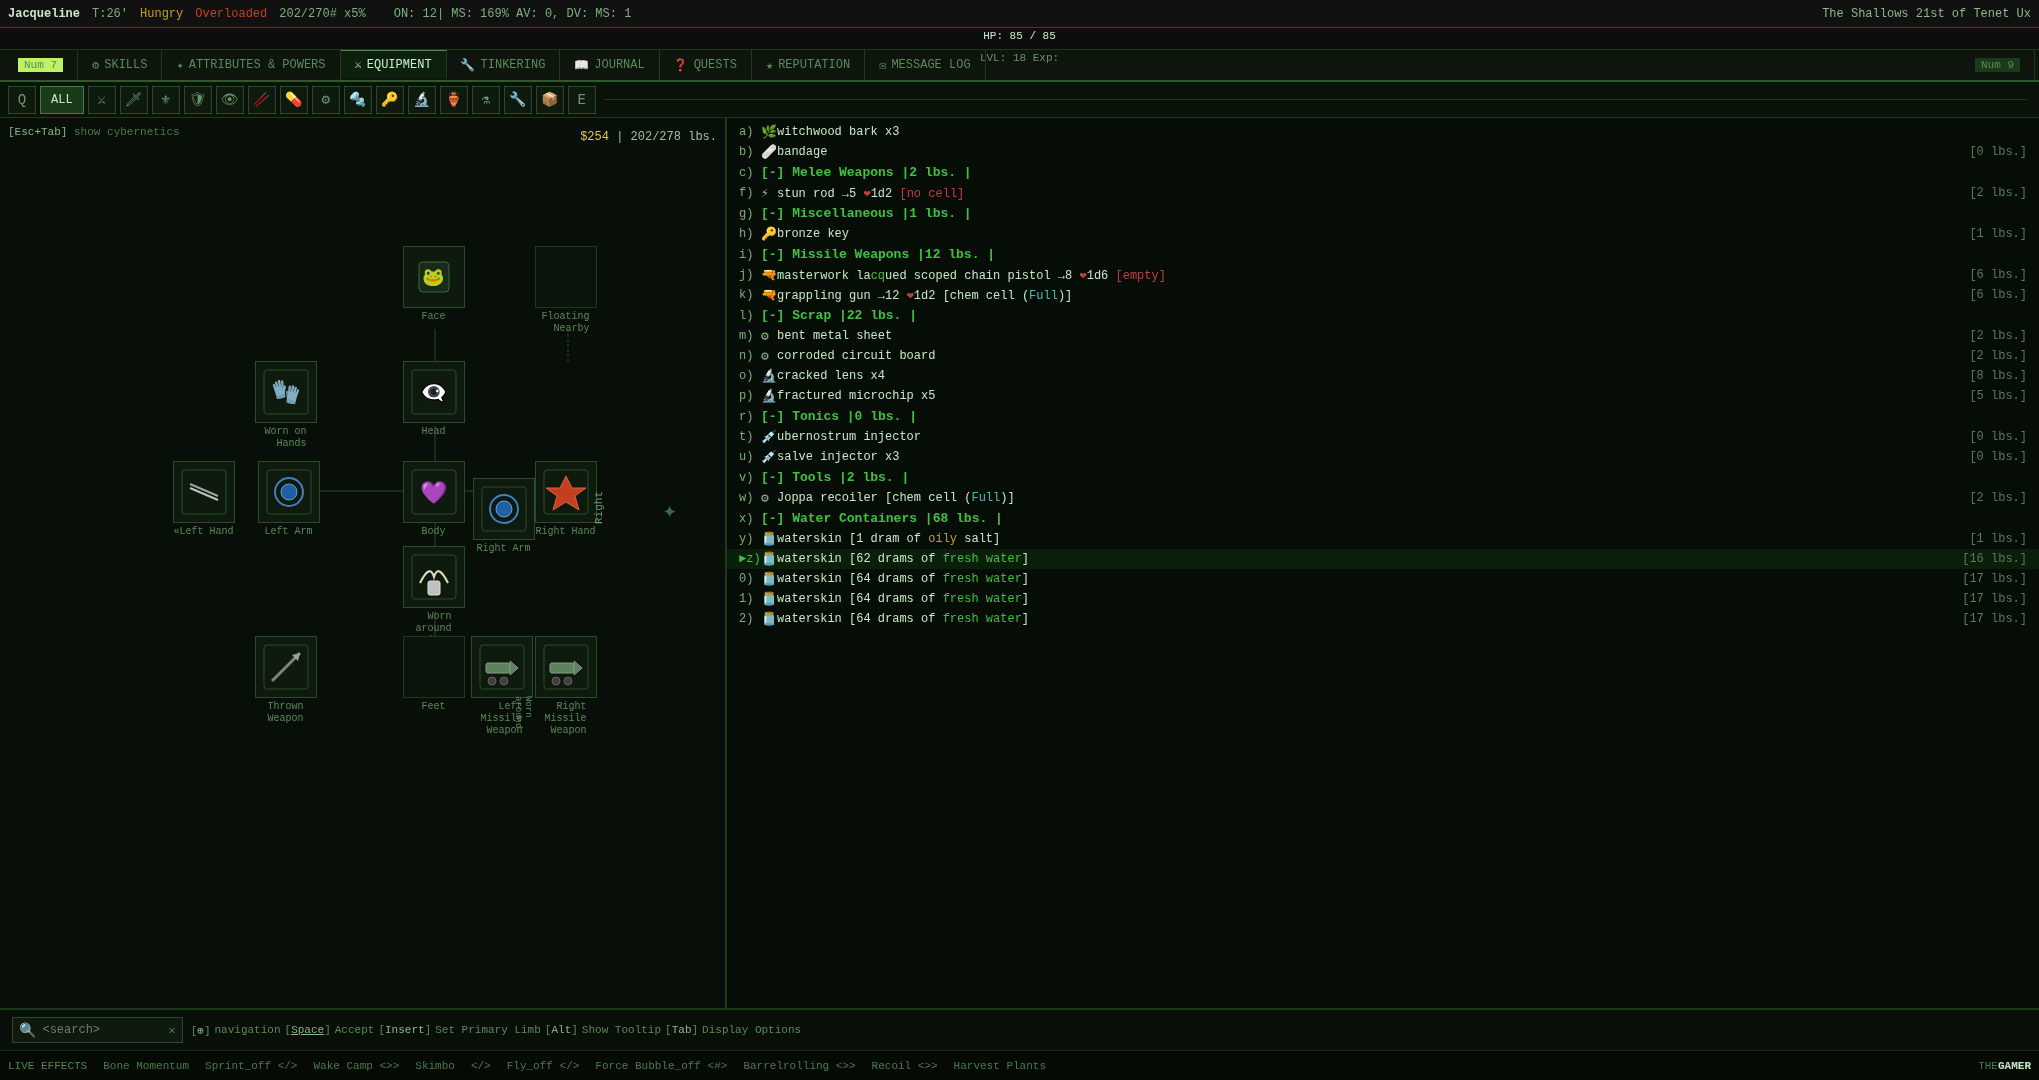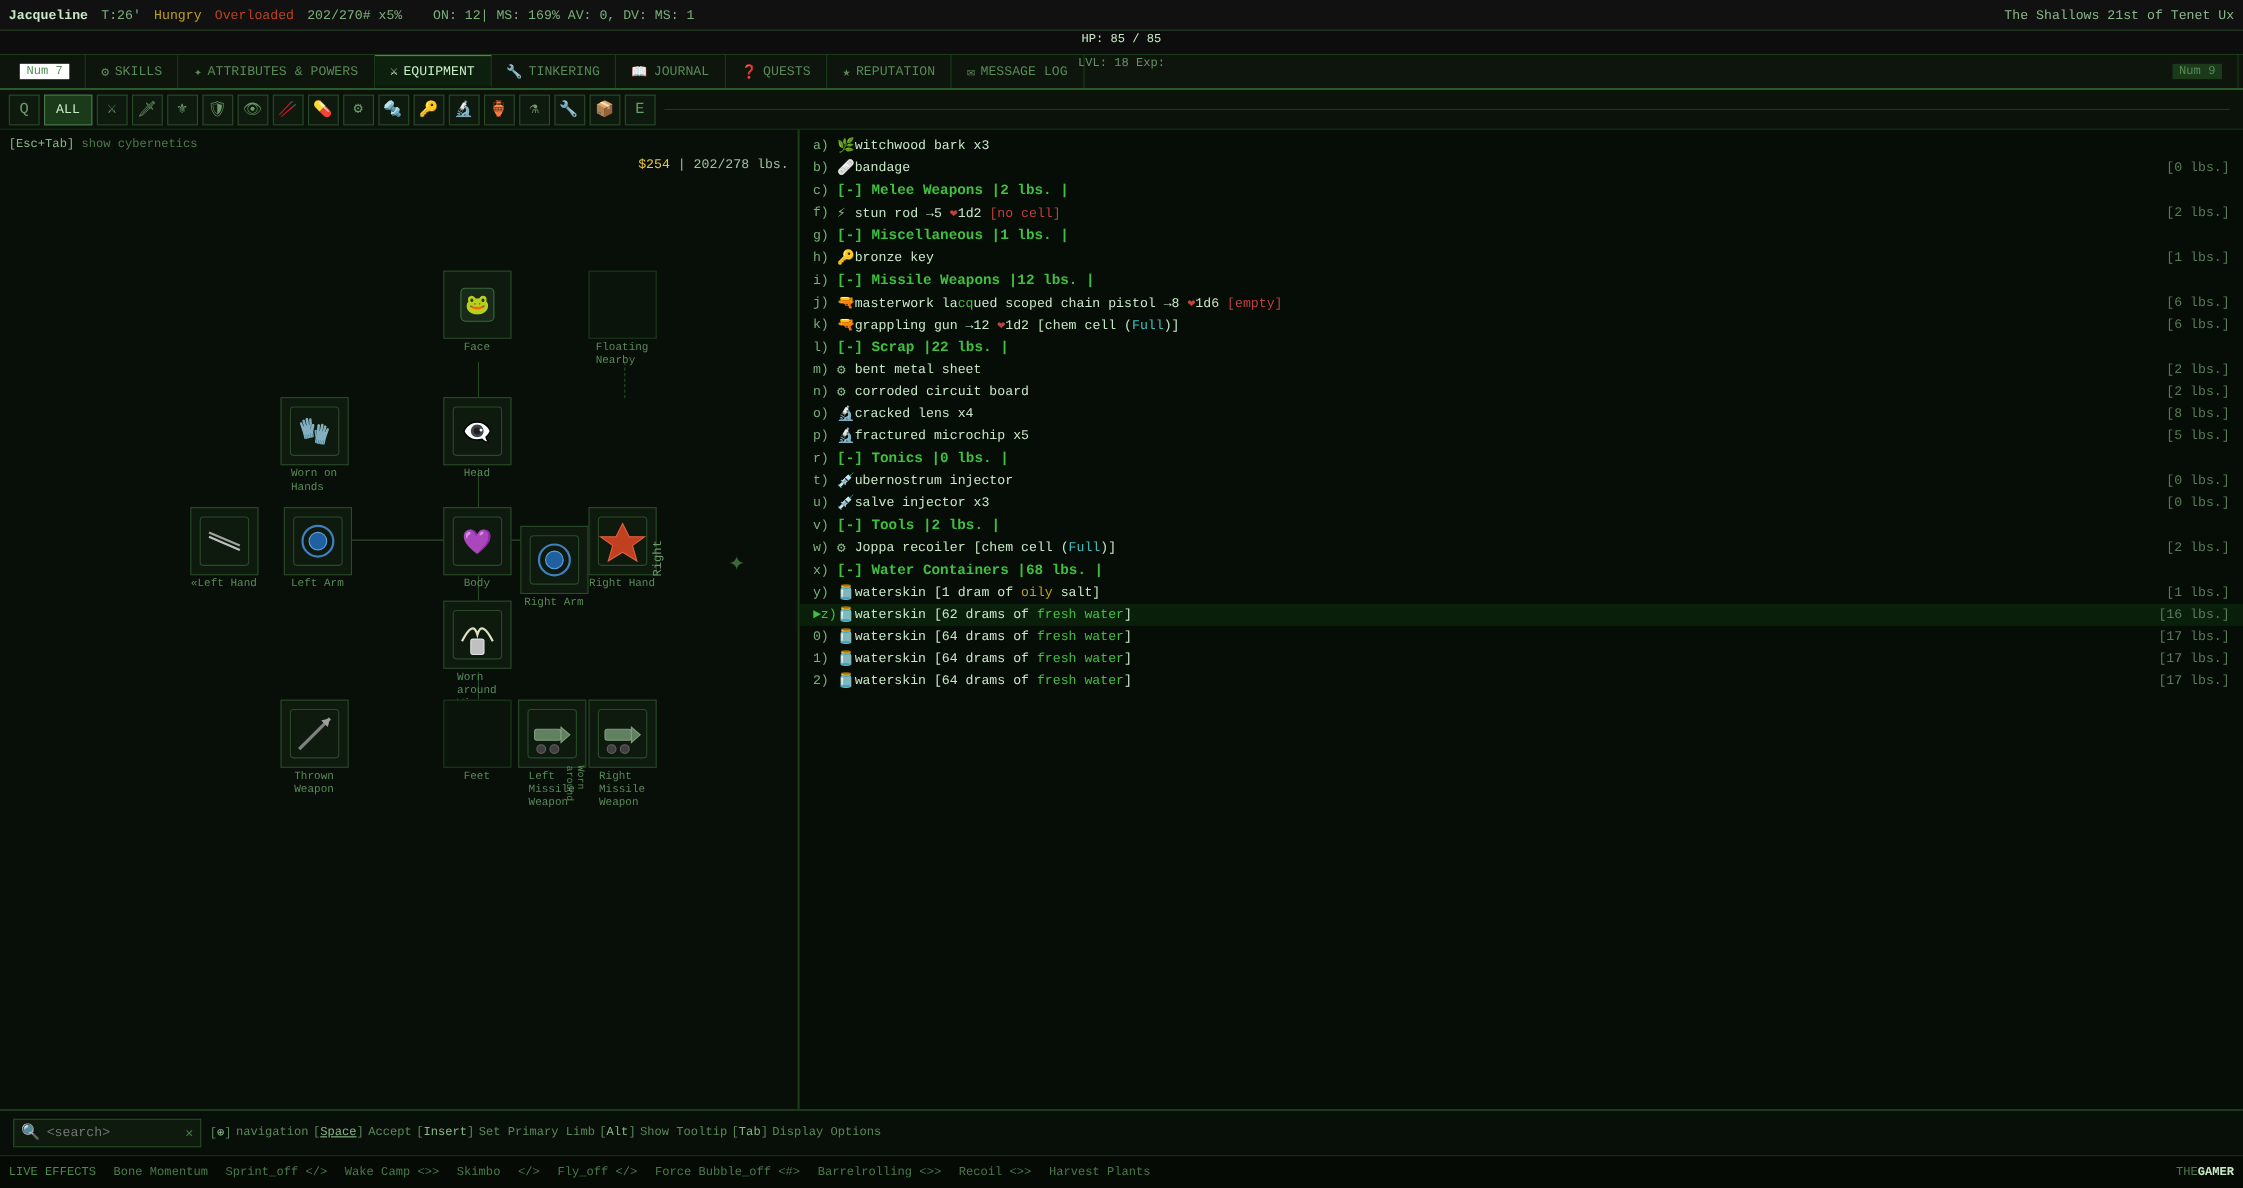--- a/index.html
+++ b/index.html
@@ -122,21 +122,21 @@
 
     .cybernetics-hint {
       color: #4a7a4a;
       font-size: 11px;
       margin-bottom: 8px;
     }
     .cybernetics-hint span { color: #8ab88a; }
 
     .money-weight {
       position: absolute;
-      top: 25px;
+      top: 12px;
       right: 8px;
       color: #a0c0a0;
       font-size: 12px;
     }
     .money-weight .money { color: #e8c840; }
 
     
     .slots-area {
       position: relative;
       width: 580px;
@@ -161,21 +161,21 @@
       align-items: center;
       justify-content: center;
       position: relative;
       cursor: pointer;
     }
     .slot-box.empty { border-color: #1a3a1a; }
 
     .slot-label {
       color: #5a8a5a;
       font-size: 10px;
-      text-align: left;
+      text-align: right;
       max-width: 80px;
       line-height: 1.2;
     }
 
     
     .inventory-panel {
       flex: 1;
       background: #060c06;
       overflow-y: auto;
       padding: 4px 0;
@@ -306,21 +306,21 @@
   <span style="margin-left:auto; color:#8ab88a;">The Shallows 21st of Tenet Ux</span>
 </div>
 
 <div class="hp-bar-row">
   <span class="hp-text">HP: 85 / 85</span>
   <span>LVL: 18 Exp:</span>
 </div>
 
 <div class="tab-bar">
   <div class="tab">
-    <span style="background:#ffffff;padding:1px 6px;font-size:11px;">Num 7</span>
+    <span style="background:#bef264;padding:1px 6px;font-size:11px;">Num 7</span>
   </div>
   <div class="tab">
     <span>⚙</span>
     <span>SKILLS</span>
   </div>
   <div class="tab">
     <span>✦</span>
     <span>ATTRIBUTES &amp; POWERS</span>
   </div>
   <div class="tab active">

